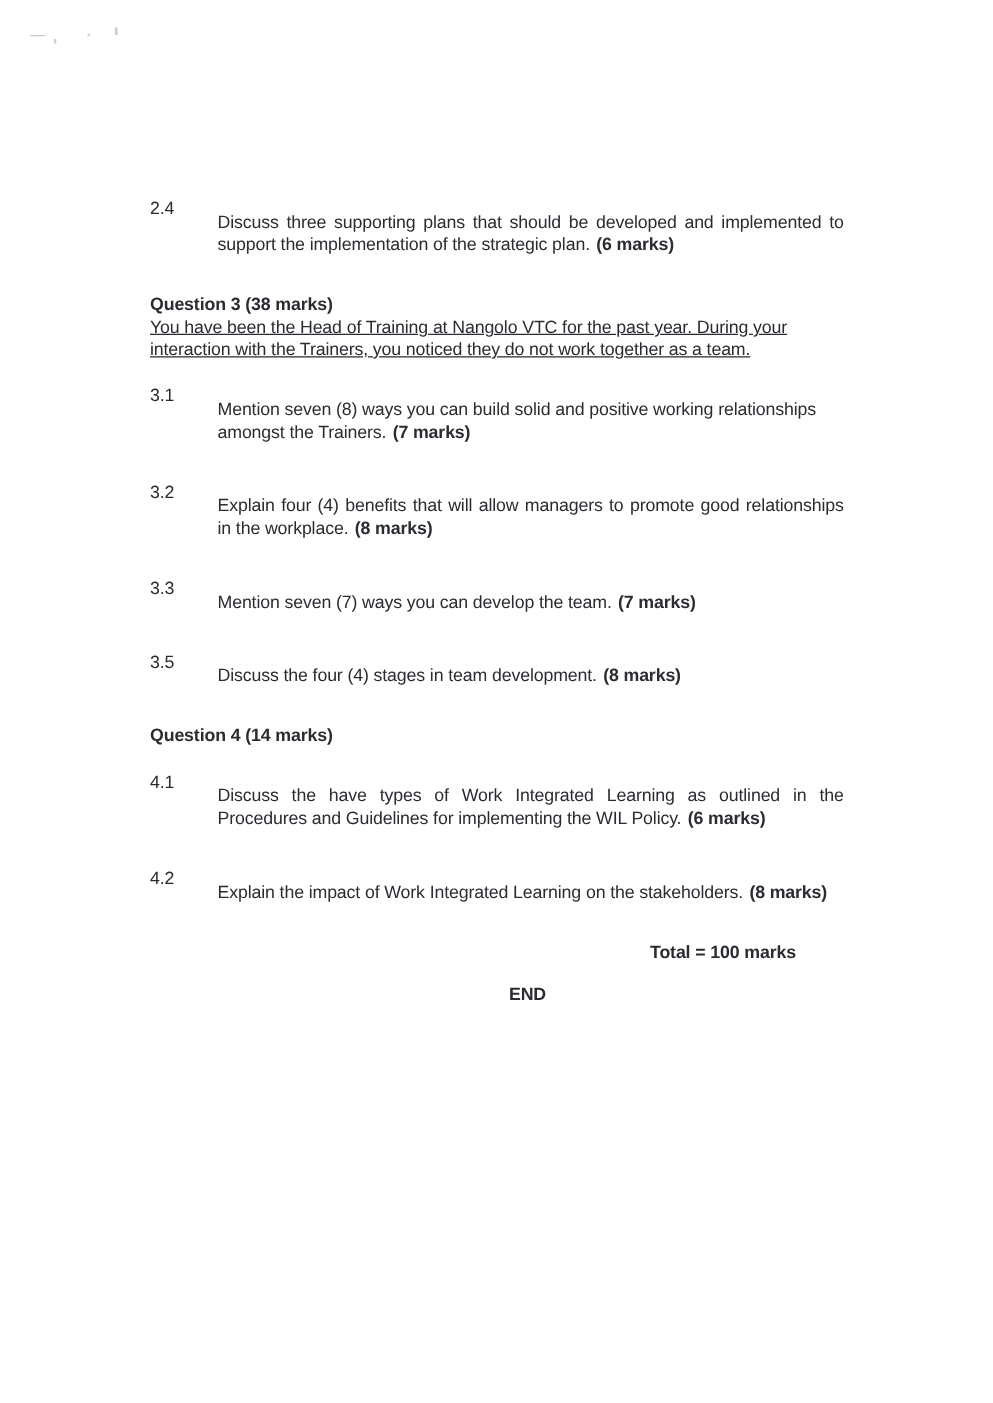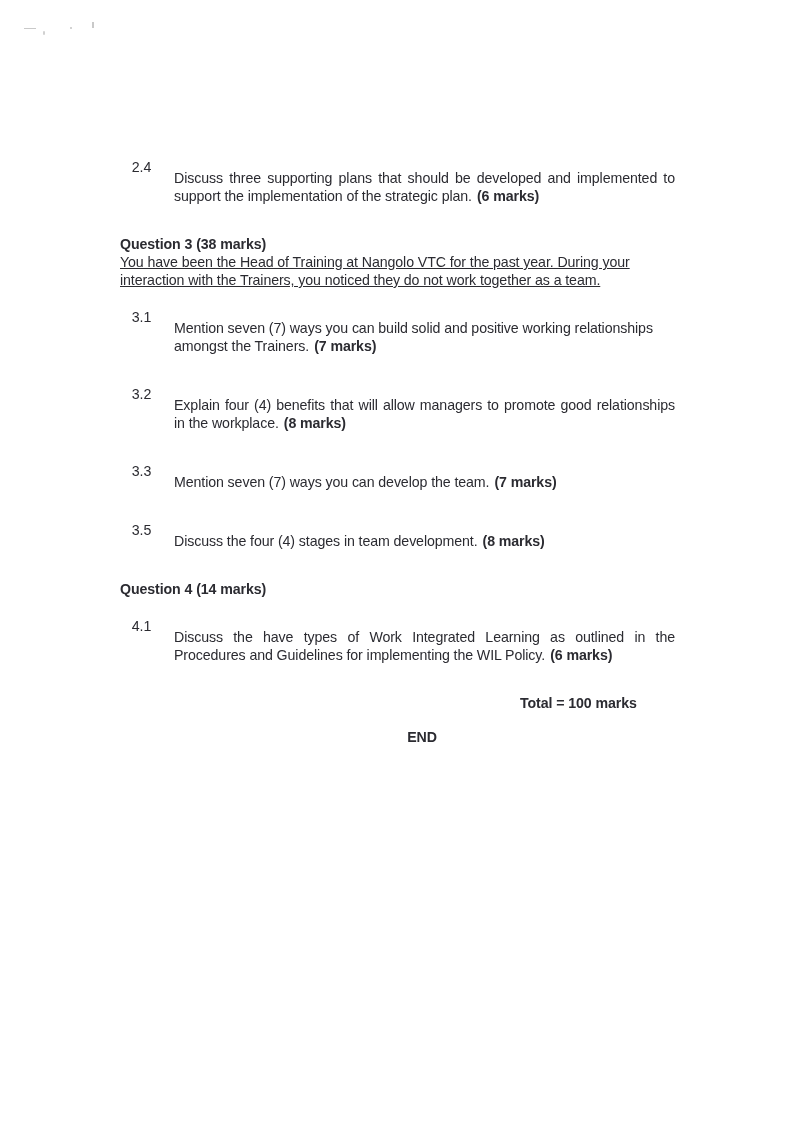--- a/index.html
+++ b/index.html
@@ -49,21 +49,20 @@
     top: 158px;
     width: 566px;
   }
   .q-item {
     display: flex;
     margin-bottom: 19px;
   }
   .q-item .num {
     width: 43px;
     flex-shrink: 0;
-    text-align: center;
   }
   .q-item .txt {
     flex: 1;
     margin: 11px;
   }
   .q-item .txt.justify {
     text-align: justify;
   }
   .marks {
     font-weight: bold;
@@ -120,21 +119,21 @@
     <div class="q-item">
       <span class="num">2.4</span>
       <p class="txt justify"><span>Discuss three supporting plans that should be developed and implemented to support the implementation of the strategic plan.</span><span class="marks">(6 marks)</span></p>
     </div>
 
     <p class="q-heading">Question 3 (38 marks)</p>
     <p class="q-intro">You have been the Head of Training at Nangolo VTC for the past year. During your interaction with the Trainers, you noticed they do not work together as a team.</p>
 
     <div class="q-item">
       <span class="num">3.1</span>
-      <p class="txt"><span>Mention seven (7) ways you can build solid and positive working relationships amongst the Trainers.</span><span class="marks">(7 marks)</span></p>
+      <p class="txt"><span>Mention seven (8) ways you can build solid and positive working relationships amongst the Trainers.</span><span class="marks">(7 marks)</span></p>
     </div>
 
     <div class="q-item">
       <span class="num">3.2</span>
       <p class="txt justify"><span>Explain four (4) benefits that will allow managers to promote good relationships in the workplace.</span><span class="marks">(8 marks)</span></p>
     </div>
 
     <div class="q-item">
       <span class="num">3.3</span>
       <p class="txt"><span>Mention seven (7) ways you can develop the team.</span><span class="marks">(7 marks)</span></p>
@@ -146,20 +145,24 @@
       <p class="txt"><span>Discuss the four (4) stages in team development.</span><span class="marks">(8 marks)</span></p>
     </div>
 
     <p class="q-heading gap-after">Question 4 (14 marks)</p>
 
     <div class="q-item">
       <span class="num">4.1</span>
       <p class="txt justify"><span>Discuss the have types of Work Integrated Learning as outlined in the Procedures and Guidelines for implementing the WIL Policy.</span><span class="marks">(6 marks)</span></p>
     </div>
 
+    <div class="q-item">
+      <span class="num">4.2</span>
+      <p class="txt"><span>Explain the impact of Work Integrated Learning on the stakeholders.</span><span class="marks">(8 marks)</span></p>
+    </div>
 
     <p class="total-line">Total = 100 marks</p>
     <p class="end-line">END</p>
 
   </div>
 
 
 </div>
 
 </body></html>

